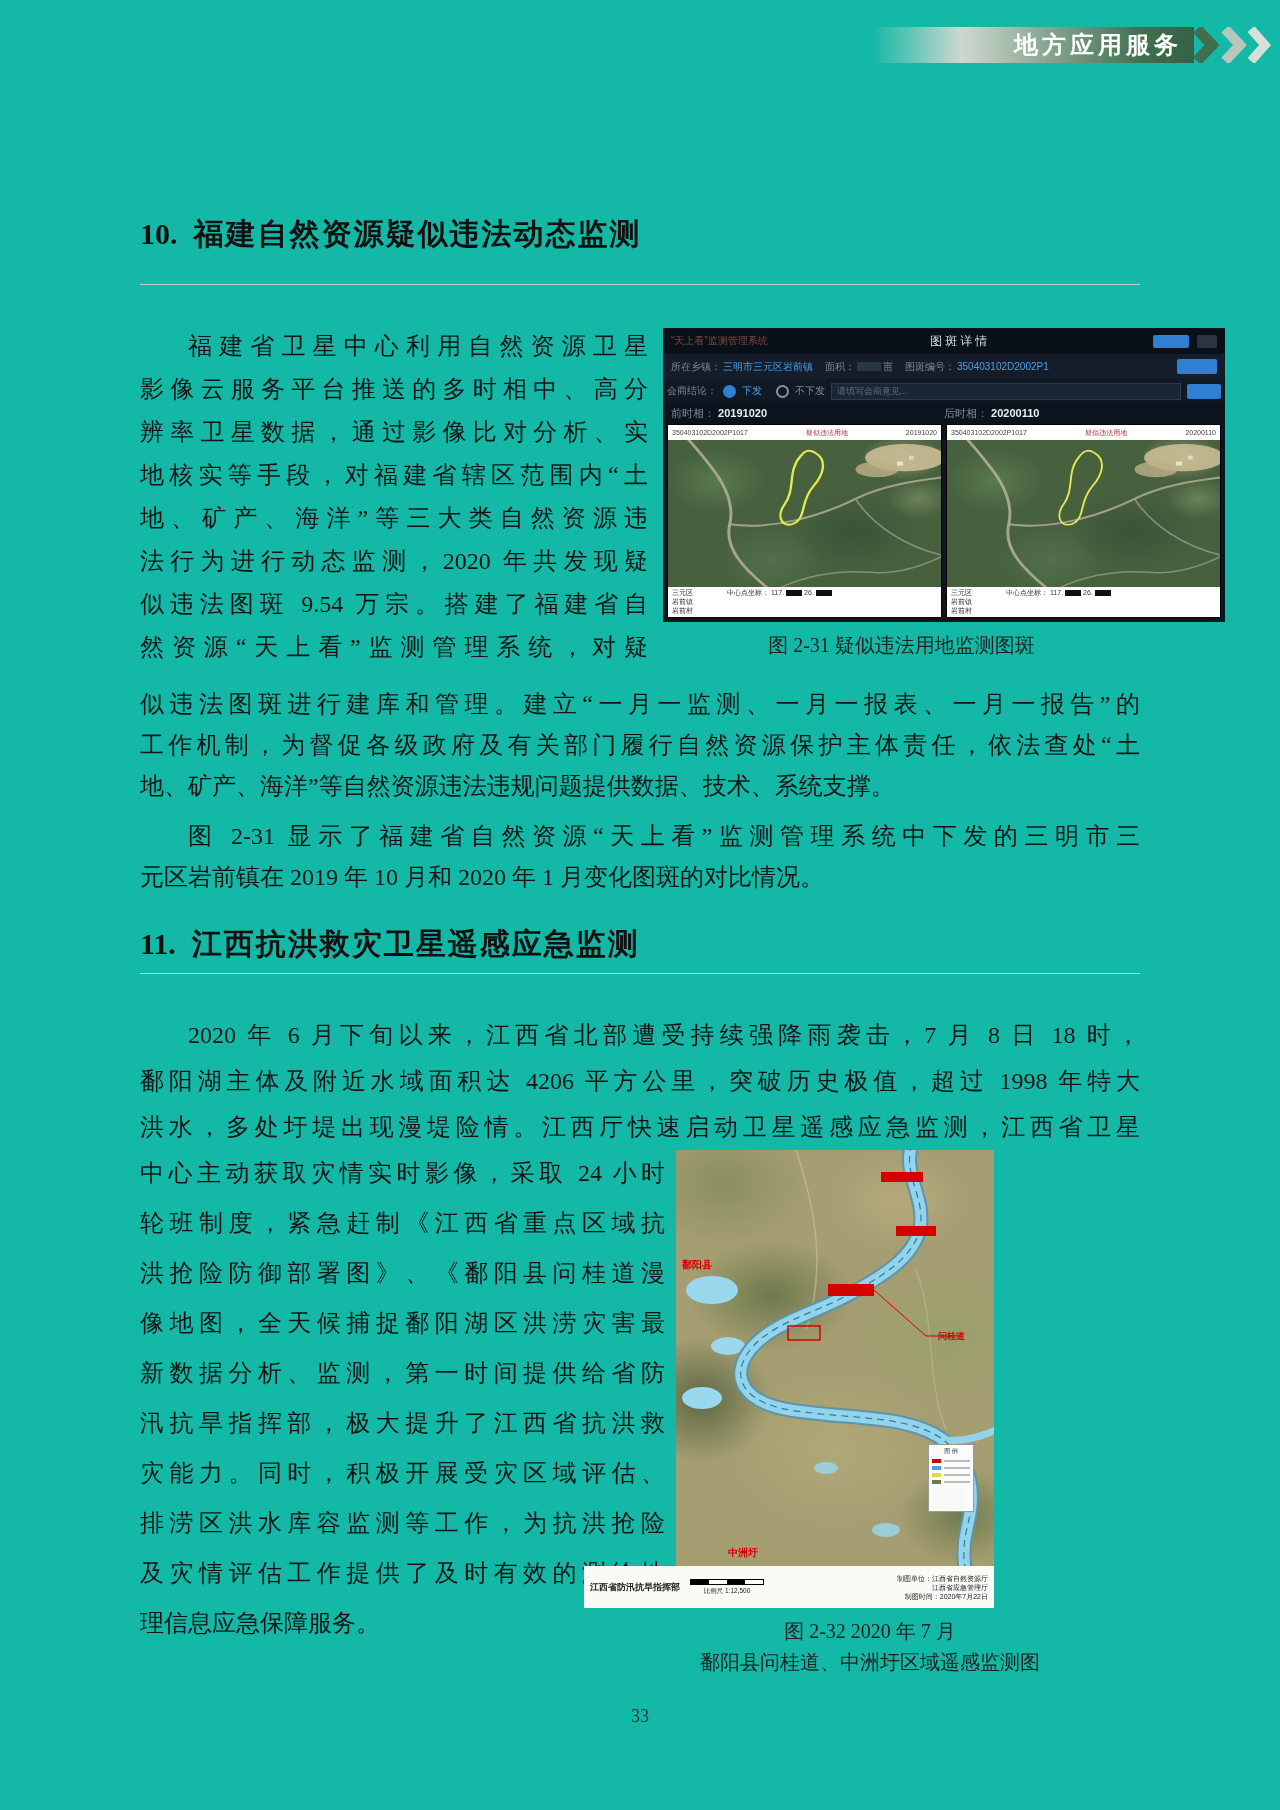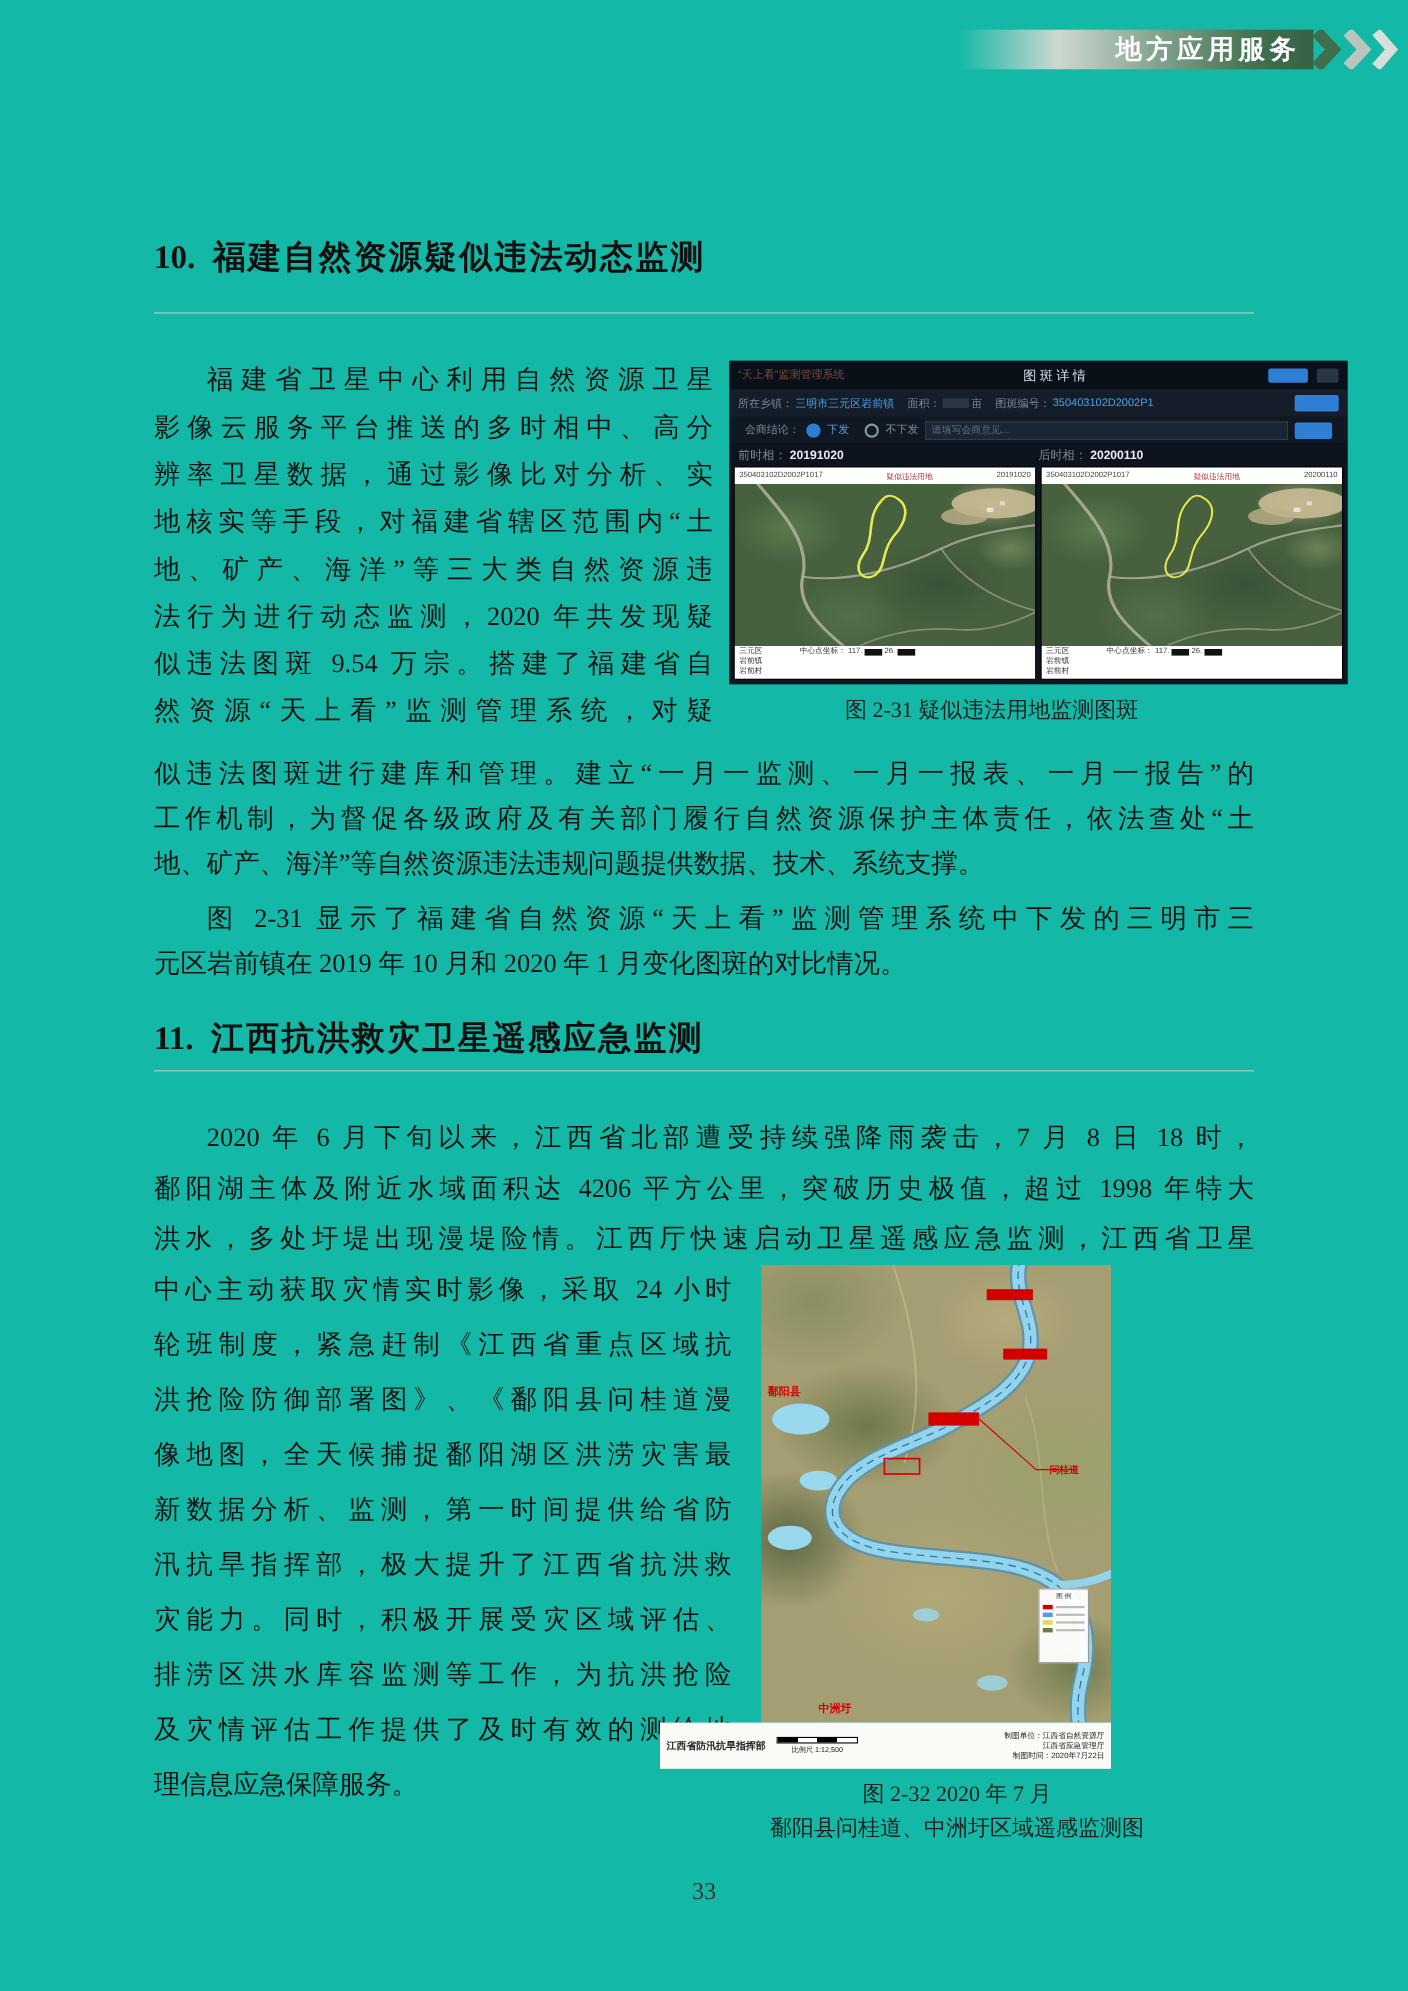--- a/index.html
+++ b/index.html
@@ -33,21 +33,21 @@
 
   
   #fig31{position:absolute;left:663px;top:328px;width:562px;height:294px;background:#0e151e;
          display:flex;flex-direction:column;font-family:"Liberation Sans","DejaVu Sans",sans-serif;box-sizing:border-box;}
   .f31-titlebar{height:26px;background:#0a1018;display:flex;align-items:center;padding:0 8px;gap:8px;}
   .f31-sys{color:#7c4a44;font-size:10px;white-space:nowrap;}
   .f31-title{flex:1;text-align:center;color:#d8dfe8;font-size:12px;letter-spacing:3px;}
   .pill-blue{background:#2f7fd4;border-radius:2px;display:inline-block;}
   .pill-gray{background:#2a3442;border-radius:2px;display:inline-block;}
   .f31-row1{height:25px;background:#141d29;display:flex;align-items:center;font-size:10px;padding:0 8px;gap:2px;}
-  .f31-row2{height:24px;background:#101823;display:flex;align-items:center;font-size:10px;padding:0 14px;gap:6px;}
+  .f31-row2{height:24px;background:#101823;display:flex;align-items:center;font-size:10px;padding:0 4px;gap:6px;}
   .f31-row3{height:21px;background:#0c131d;display:flex;align-items:center;font-size:11px;padding:0 8px;}
   .lbl{color:#7e8a98;} .val{color:#4aa0e8;} .valw{color:#e9eef4;font-weight:bold;}
   .redact-dk{display:inline-block;width:24px;height:9px;background:#2a3644;border-radius:1px;}
   .radio{width:9px;height:9px;border-radius:50%;display:inline-block;}
   .radio-on{border:2px solid #2f7fd4;background:#2f7fd4;}
   .radio-off{border:2px solid #8a95a2;background:transparent;}
   .comment-input{flex:1;height:15px;background:#1a2634;border:1px solid #2c3c50;color:#8a99aa;
                  font-size:9px;padding:0 5px;font-family:"Liberation Sans",sans-serif;}
   .comment-input::placeholder{color:#5c6e80;}
   .f31-panels{flex:1;display:flex;gap:4px;padding:0 4px 4px 4px;background:#0e151e;}
@@ -64,21 +64,21 @@
       radial-gradient(ellipse 45px 28px at 92% 40%,#6b8258 0%,rgba(107,130,88,0) 70%);}
   .p-img svg{position:absolute;left:0;top:0;width:100%;height:100%;}
   .p-foot{height:30px;background:#fff;font-size:7px;line-height:9px;color:#333;padding:1px 4px;box-sizing:border-box;}
   .pf-row{display:flex;gap:6px;align-items:center;}
   .pf-coord{display:flex;align-items:center;gap:2px;margin-left:28px;}
   .redact-bk{display:inline-block;width:16px;height:6px;background:#111;}
   .f31-caption{position:absolute;left:663px;top:632px;width:477px;text-align:center;
                font-size:20px;color:#222;}
 
   
-  #fig32{position:absolute;left:600px;top:1150px;width:410px;height:458px;
+  #fig32{position:absolute;left:584px;top:1150px;width:410px;height:458px;
          font-family:"Liberation Sans","DejaVu Sans",sans-serif;}
   .map-img{position:absolute;left:92px;top:0;width:318px;height:416px;overflow:hidden;background-color:#a59e72;
     background-image:
       radial-gradient(ellipse 120px 90px at 15% 8%,#8a8f60 0%,rgba(138,143,96,0) 70%),
       radial-gradient(ellipse 100px 70px at 70% 12%,#b5aa7e 0%,rgba(181,170,126,0) 70%),
       radial-gradient(ellipse 140px 100px at 85% 45%,#9aa06c 0%,rgba(154,160,108,0) 70%),
       radial-gradient(ellipse 120px 80px at 30% 35%,#6d7a4c 0%,rgba(109,122,76,0) 70%),
       radial-gradient(ellipse 150px 110px at 50% 72%,#b0a878 0%,rgba(176,168,120,0) 70%),
       radial-gradient(ellipse 100px 90px at 8% 60%,#5d6843 0%,rgba(93,104,67,0) 70%),
       radial-gradient(ellipse 90px 70px at 90% 88%,#707c4e 0%,rgba(112,124,78,0) 70%);}
@@ -95,21 +95,21 @@
   .commander{font-size:9px;font-weight:bold;color:#222;white-space:nowrap;}
   .scaleblock{display:flex;flex-direction:column;align-items:center;gap:2px;}
   .scalebar{width:72px;height:4px;border:1px solid #000;
             background:repeating-linear-gradient(90deg,#000 0 18px,#fff 18px 36px);}
   .scale-label{font-size:6.5px;color:#222;}
   .credits{margin-left:auto;text-align:right;font-size:7px;line-height:9px;color:#222;}
   .f32-caption{position:absolute;left:620px;top:1616px;width:500px;text-align:center;
                font-size:20px;line-height:31px;color:#222;font-family:"Liberation Serif","DejaVu Serif",serif;}
 
   .page-num{position:absolute;left:0;top:1706px;width:1280px;text-align:center;
-            font-size:22px;color:#333;}
+            font-size:18px;color:#333;}
 </style>
 </head>
 <body>
 
 <div class="page">
 
   <div class="band">
     <span class="band-text">地方应用服务</span>
   </div>
   <svg class="chevrons" viewBox="0 0 86 36">

